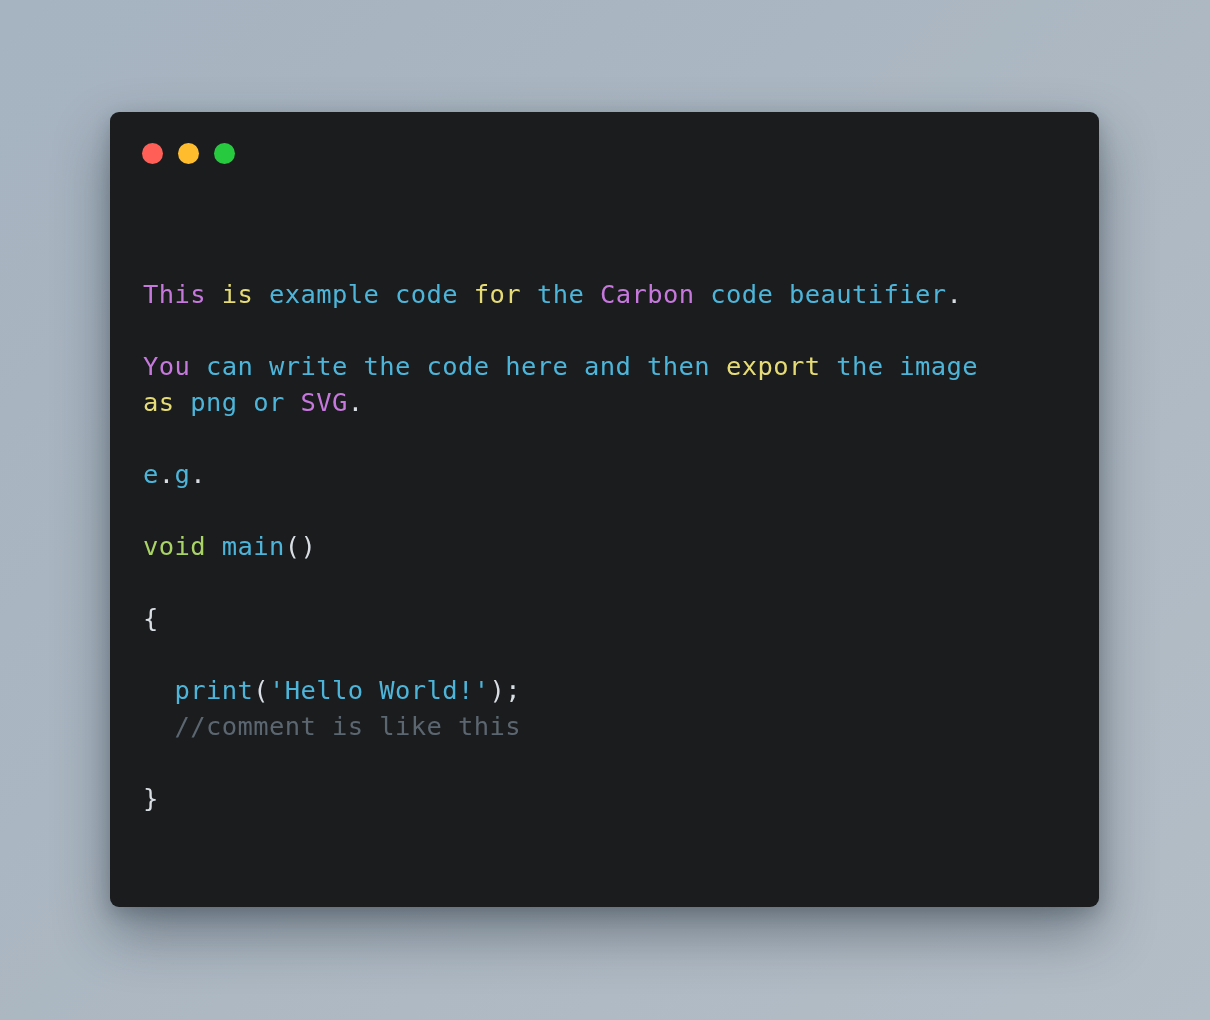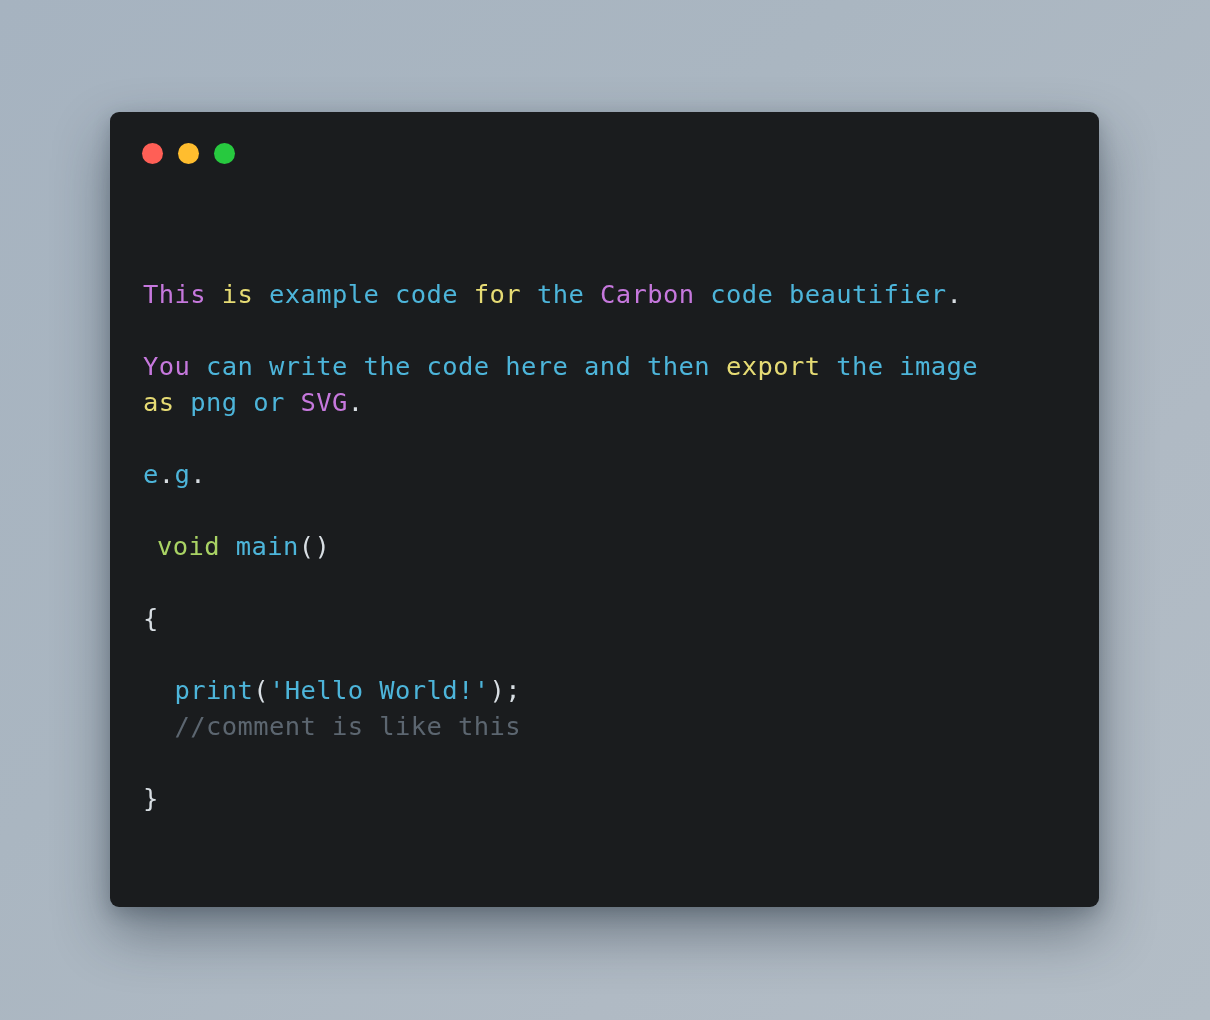--- a/index.html
+++ b/index.html
@@ -67,21 +67,21 @@
     white-space: pre-wrap;
     color: #d6d9dc;
   }
 
   .line { min-height: 36px; }
   .line.blank { height: 36px; }
   .t-plain   { color: #d8dee3; }
   .t-cyan    { color: #4db5da; }
   .t-yellow  { color: #e6db74; }
   .t-purple  { color: #c678dd; }
-  .t-green   { color: #a9d364; margin-left: 14px; }
+  .t-green   { color: #a9d364; }
   .t-comment { color: #5c6670; margin-top: 12px; }
 </style>
 </head>
 <body>
 
 <div id="stage">
 
   <div class="code-window">
 
     <div class="titlebar">

